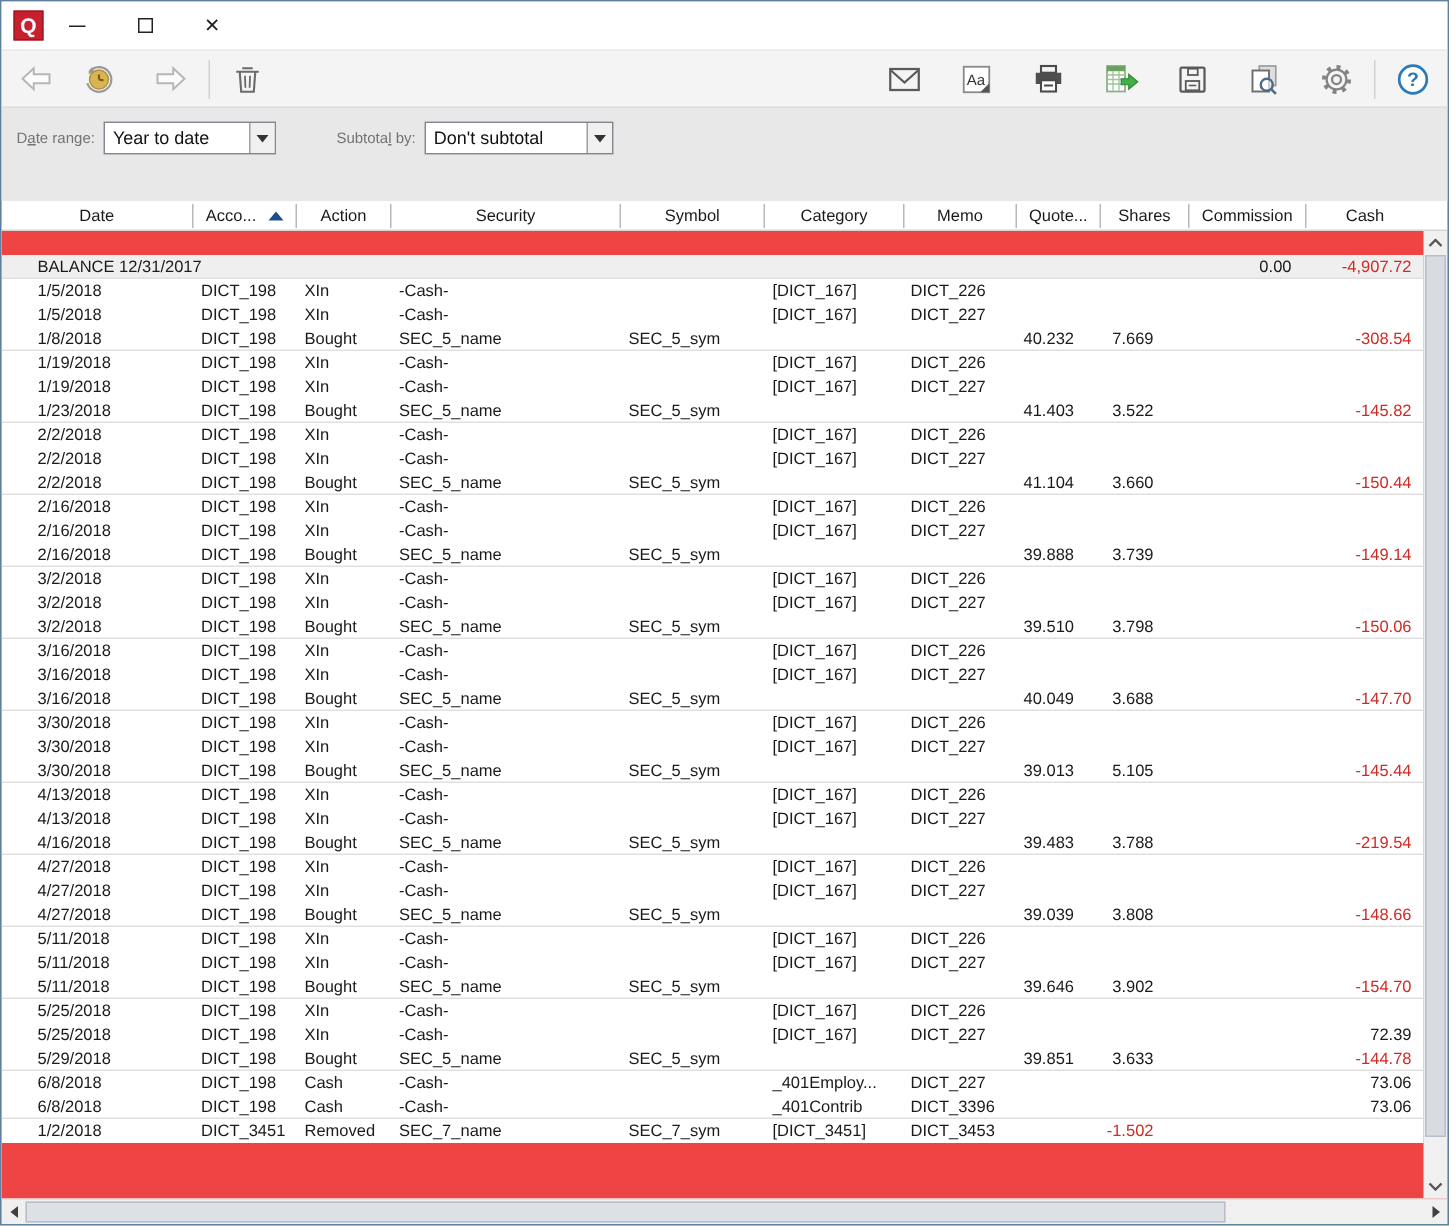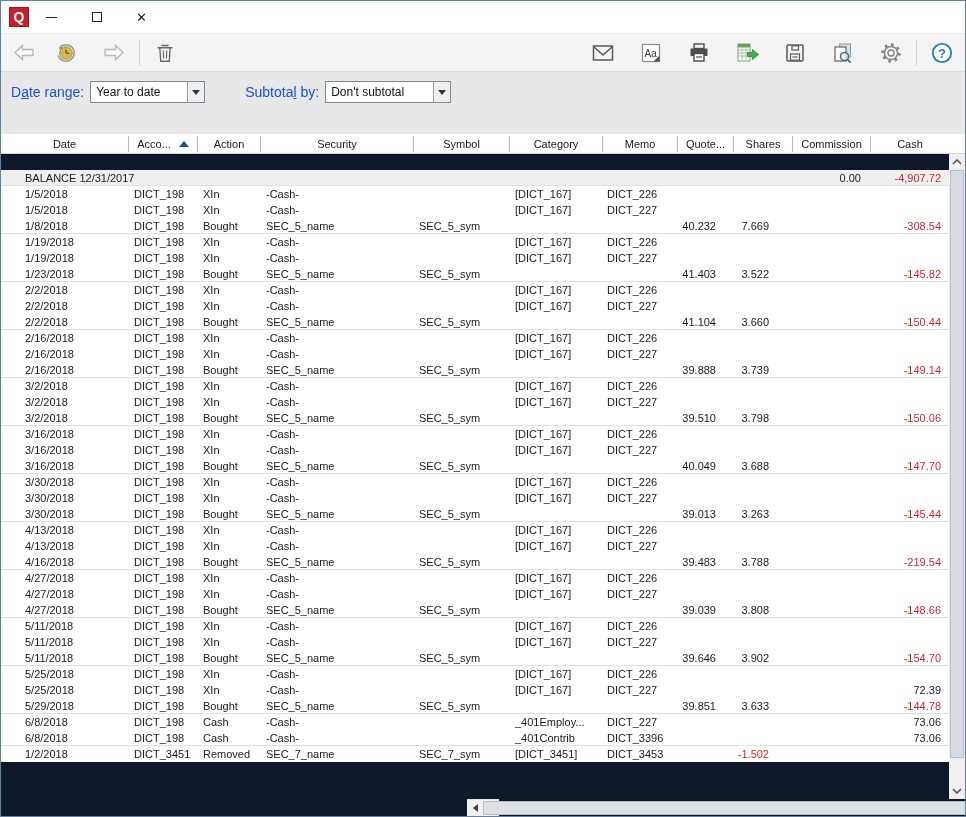--- a/index.html
+++ b/index.html
@@ -24,29 +24,29 @@
   .tspacer { flex:1; }
 
   
   .reporthead { height:37px; background:#fff; display:flex; align-items:baseline; padding:8px 0 0 10px; flex-shrink:0; }
   .reporttitle { font-size:19px; font-weight:bold; color:#111; }
   .reportrange { font-size:13px; font-weight:bold; color:#9a9a9a; margin-left:14px; }
 
   
   .filterbar { height:62px; background:#e8e8e8; display:flex; align-items:flex-start; padding:9px 0 0 10px; flex-shrink:0; }
   .fgroup { display:flex; align-items:center; }
-  .flabel { font-size:14px; color:#1d4ed8; margin-right:6px; white-space:nowrap; }
+  .flabel { font-size:10px; color:#737373; margin-right:6px; white-space:nowrap; }
   .flabel .mn { text-decoration:underline; }
   .dropdown { height:22px; background:#fff; border:1px solid #828790; display:flex; align-items:center; position:relative; }
   .ddvalue { font-size:12px; color:#111; padding-left:5px; flex:1; white-space:nowrap; overflow:hidden; }
   .ddbtn { width:17px; height:20px; background:#f0f0f0; border-left:1px solid #a0a0a0; display:flex; align-items:center; justify-content:center; flex-shrink:0; }
   .ddarrow { width:0; height:0; border-left:4px solid transparent; border-right:4px solid transparent; border-top:5px solid #333; }
 
   
-  .tablewrap { flex:1; display:flex; flex-direction:column; overflow:hidden; background:#0f172a;align-items:center; }
+  .tablewrap { flex:1; display:flex; flex-direction:column; overflow:hidden; background:#ef4444; }
   .thead { height:20px; display:flex; border-bottom:1px solid #d5d5d5; flex-shrink:0; background:#fff; padding-right:16px; }
   .hcell { font-size:11px; color:#1a1a1a; display:flex; align-items:center; justify-content:center; border-right:1px solid #b8b8b8; height:16px; margin-top:2px; position:relative; white-space:nowrap; }
   .hcell:last-child { border-right:none; }
   .sortarrow { width:0; height:0; border-left:5px solid transparent; border-right:5px solid transparent; border-bottom:6px solid #1d4e89; margin-left:8px; }
 
   .bodyarea { flex:1; display:flex; overflow:hidden; }
   .rows { width:948px; }
   .spacer-row { height:16px; }
   .trow { height:16px; display:flex; font-size:11px; color:#1a1a1a; background:#fff; }
   .trow.balance { background:#efefef; }
@@ -512,21 +512,21 @@
           </div>
           <div class="trow gend">
             <div class="tcell" style="width: 128px; padding-left: 24px;">3/30/2018</div>
             <div class="tcell" style="width: 69px; padding-left: 5px;">DICT_198</div>
             <div class="tcell" style="width: 63px; padding-left: 5px;">Bought</div>
             <div class="tcell" style="width: 153px; padding-left: 5px;">SEC_5_name</div>
             <div class="tcell" style="width: 96px; padding-left: 5px;">SEC_5_sym</div>
             <div class="tcell" style="width: 93px; padding-left: 5px;"></div>
             <div class="tcell" style="width: 75px; padding-left: 4px;"></div>
             <div class="tcell" style="width: 56px; justify-content: flex-end; padding-right: 18px;">39.013</div>
-            <div class="tcell" style="width: 59px; justify-content: flex-end; padding-right: 24px;">3.263</div>
+            <div class="tcell" style="width: 59px; justify-content: flex-end; padding-right: 24px;">5.105</div>
             <div class="tcell" style="width: 78px; justify-content: flex-end; padding-right: 10px;"></div>
             <div class="tcell neg" style="width: 78px; justify-content: flex-end; padding-right: 8px;">-145.44</div>
           </div>
           <div class="trow">
             <div class="tcell" style="width: 128px; padding-left: 24px;">4/13/2018</div>
             <div class="tcell" style="width: 69px; padding-left: 5px;">DICT_198</div>
             <div class="tcell" style="width: 63px; padding-left: 5px;">XIn</div>
             <div class="tcell" style="width: 153px; padding-left: 5px;">-Cash-</div>
             <div class="tcell" style="width: 96px; padding-left: 5px;"></div>
             <div class="tcell" style="width: 93px; padding-left: 5px;">[DICT_167]</div>

